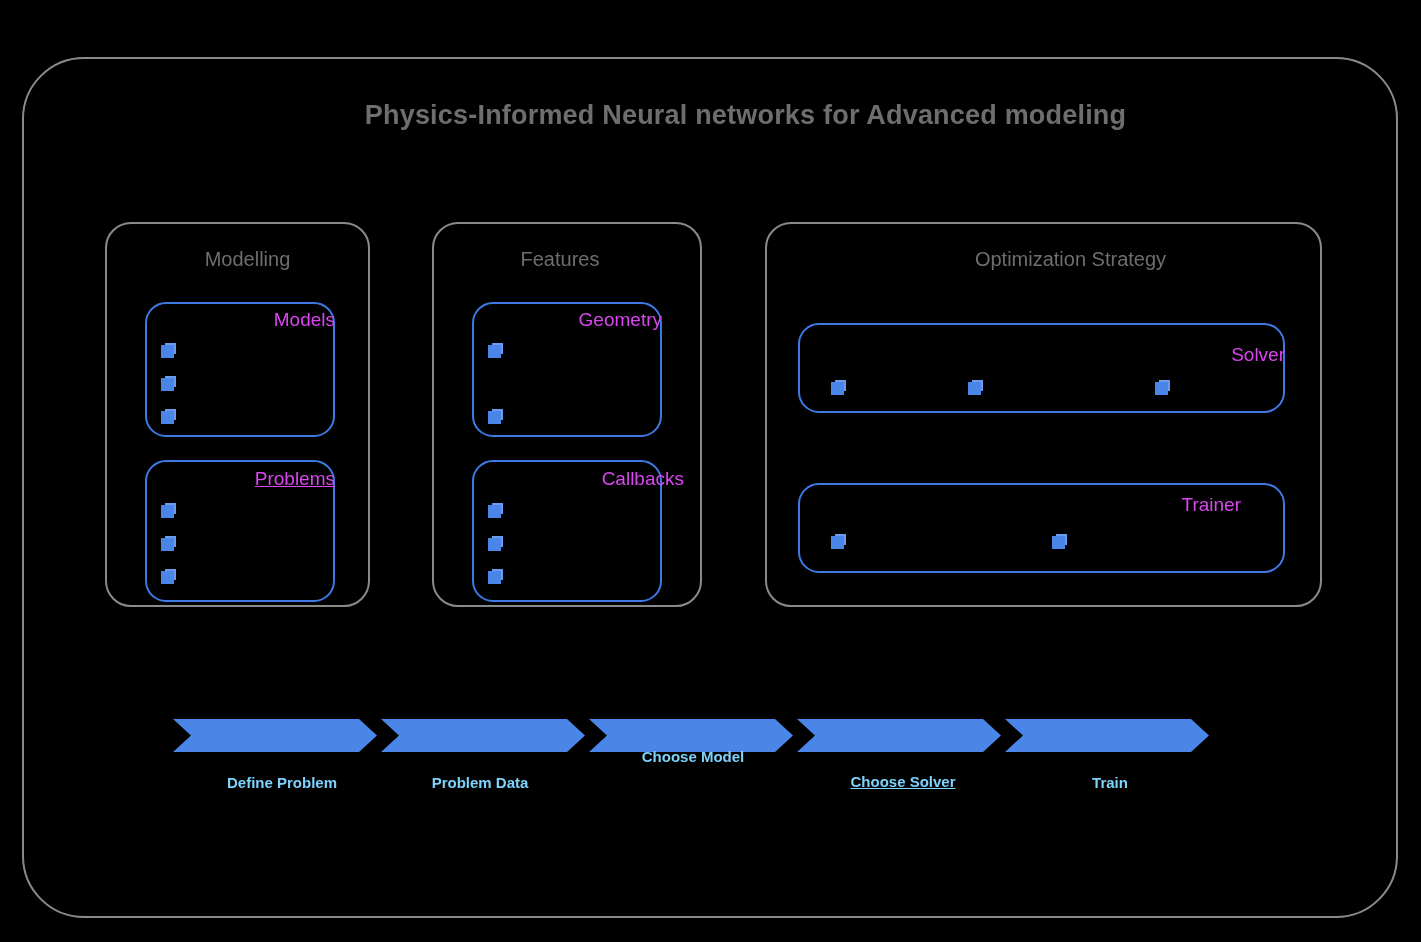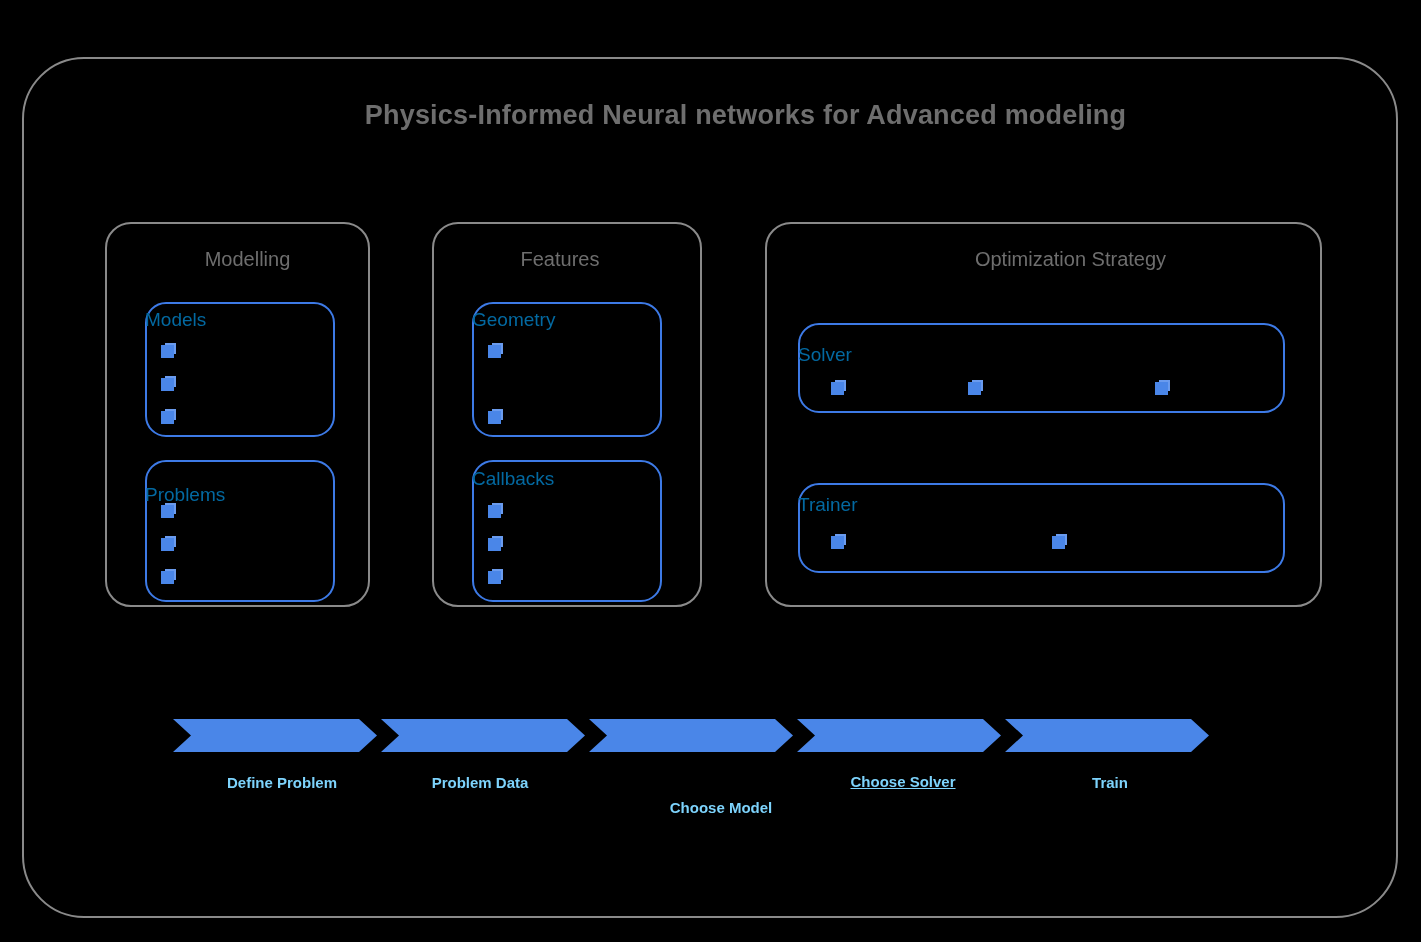--- a/index.html
+++ b/index.html
@@ -74,23 +74,23 @@
     position: absolute;
     box-sizing: border-box;
     border: 2.5px solid #3d7ae6;
     border-radius: 21px;
     background: transparent;
   }
   .blue-title {
     position: absolute;
     left: 0;
     width: 100%;
-    text-align: left;
+    text-align: right;
     font-size: 19px;
-    color: #0369a1;
+    color: #d946ef;
     white-space: nowrap;
   }
 
   
   .cube {
     position: absolute;
     width: 13px;
     height: 13px;
     background: #4a86e8;
     box-shadow: 3px -3px 0 -1px #6a9bee;
@@ -136,21 +136,21 @@
   </div>
   <div class="group-title" style="left:105px; top:248px; width:285px;">Modelling</div>
 
   <div class="blue-box" style="left:145px; top:302px; width:190px; height:135px;"></div>
   <div class="blue-title" style="left:145px; top:309px; width:190px;">Models</div>
   <div class="cube" style="left:161px; top:345px;"></div>
   <div class="cube" style="left:161px; top:378px;"></div>
   <div class="cube" style="left:161px; top:411px;"></div>
 
   <div class="blue-box" style="left:145px; top:460px; width:190px; height:142px;"></div>
-  <div class="blue-title" style="left:145px; top:484px; width:190px;">Problems</div>
+  <div class="blue-title" style="left:145px; top:468px; width:190px;text-decoration:underline;">Problems</div>
   <div class="cube" style="left:161px; top:505px;"></div>
   <div class="cube" style="left:161px; top:538px;"></div>
   <div class="cube" style="left:161px; top:571px;"></div>
 
   <div class="group-box" style="left:432px; top:222px; width:270px; height:385px;">
   </div>
   <div class="group-title" style="left:432px; top:248px; width:256px;">Features</div>
 
   <div class="blue-box" style="left:472px; top:302px; width:190px; height:135px;"></div>
   <div class="blue-title" style="left:472px; top:309px; width:190px;">Geometry</div>
@@ -183,17 +183,17 @@
         <polygon points="173.0,719.0 359.0,719.0 377.0,735.5 359.0,752.0 173.0,752.0 191.0,735.5" fill="#4a86e8"></polygon>
         <polygon points="381.0,719.0 567.0,719.0 585.0,735.5 567.0,752.0 381.0,752.0 399.0,735.5" fill="#4a86e8"></polygon>
         <polygon points="589.0,719.0 775.0,719.0 793.0,735.5 775.0,752.0 589.0,752.0 607.0,735.5" fill="#4a86e8"></polygon>
         <polygon points="797.0,719.0 983.0,719.0 1001.0,735.5 983.0,752.0 797.0,752.0 815.0,735.5" fill="#4a86e8"></polygon>
         <polygon points="1005.0,719.0 1191.0,719.0 1209.0,735.5 1191.0,752.0 1005.0,752.0 1023.0,735.5" fill="#4a86e8"></polygon>
       </g>
   </svg>
 
   <div class="chev-label" style="left:282px; top:774px;">Define Problem</div>
   <div class="chev-label" style="left:480px; top:774px;">Problem Data</div>
-  <div class="chev-label" style="left:693px; top:799px;margin-left:28px;">Choose Model</div>
+  <div class="chev-label" style="left:693px; top:748px;">Choose Model</div>
   <div class="chev-label" style="left:903px; top:773px;text-decoration:underline;">Choose Solver</div>
   <div class="chev-label" style="left:1110px; top:774px;">Train</div>
 
 </div>
 
 </body></html>

